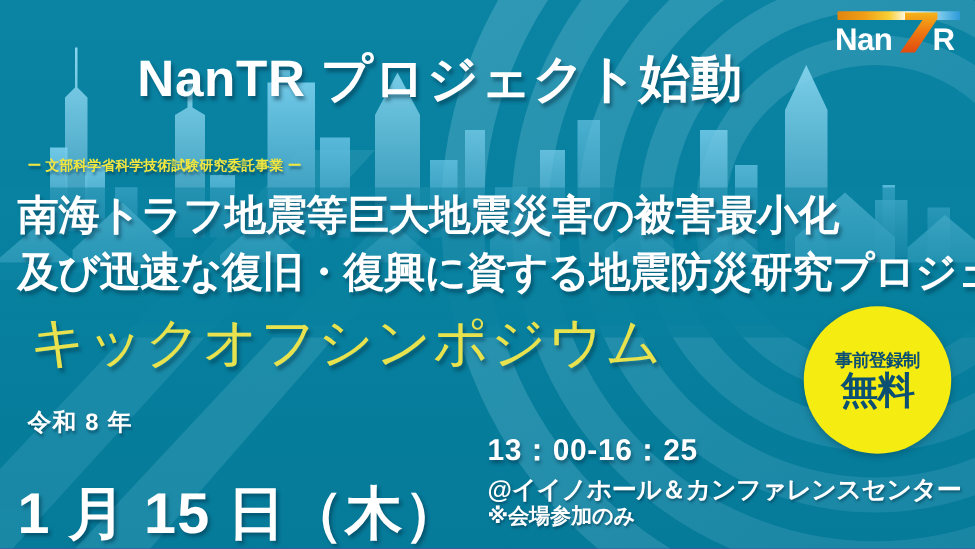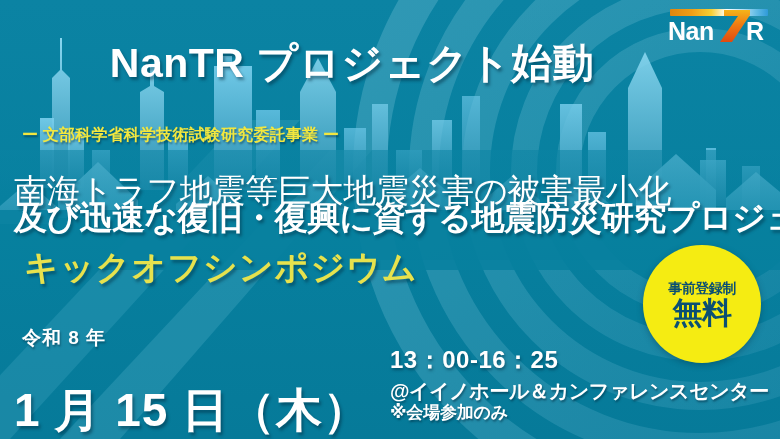--- a/index.html
+++ b/index.html
@@ -18,43 +18,42 @@
   .title-main{
     position:absolute;left:0;top:36px;width:704px;
     text-align:center;
     font-size:41px;font-weight:bold;color:#ffffff;
     letter-spacing:.5px;
     text-shadow:2px 3px 3px rgba(0,40,60,.45);
     white-space:nowrap;
   }
   .eyebrow{
     position:absolute;left:22px;top:125px;
-    font-size:16px;font-weight:bold;color:#f2e73f;
+    font-size:11px;font-weight:bold;color:#f2e73f;
     letter-spacing:.2px;
     text-shadow:1px 2px 2px rgba(0,40,60,.5);
     white-space:nowrap;
   }
   .subtitle1{
     position:absolute;left:14px;top:150px;
-    font-size:33px;font-weight:normal;color:#ffffff;
+    font-size:33px;font-weight:bold;color:#ffffff;
     letter-spacing:-.3px;
     text-shadow:2px 3px 3px rgba(0,40,60,.45);
     white-space:nowrap;
-    margin-top:19px;
   }
   .subtitle2{
     position:absolute;left:14px;top:196px;
     font-size:33px;font-weight:bold;color:#ffffff;
     letter-spacing:-.6px;
     text-shadow:2px 3px 3px rgba(0,40,60,.45);
     white-space:nowrap;
   }
   .kickoff{
     position:absolute;left:24px;top:245px;
-    font-size:34px;font-weight:bold;color:#e7e24d;
+    font-size:44px;font-weight:normal;color:#e7e24d;
     letter-spacing:1px;
     text-shadow:2px 3px 3px rgba(0,40,60,.45);
     white-space:nowrap;
   }
   .era{
     position:absolute;left:22px;top:325px;
     font-size:19px;font-weight:bold;color:#ffffff;
     letter-spacing:1px;
     text-shadow:1px 2px 2px rgba(0,40,60,.45);
     white-space:nowrap;

